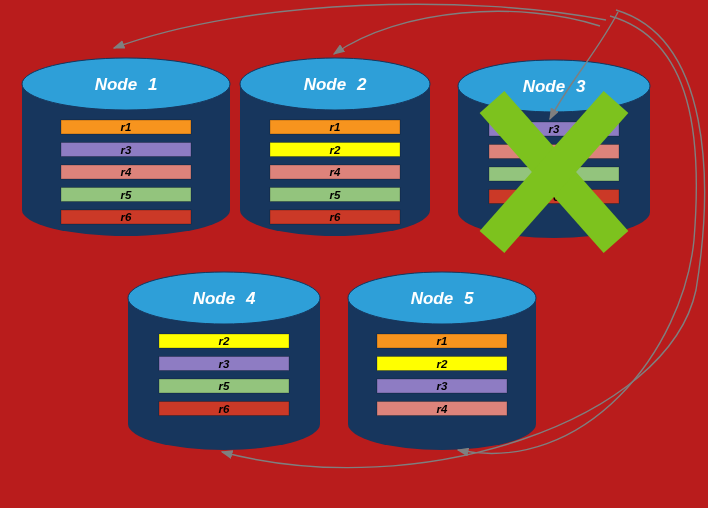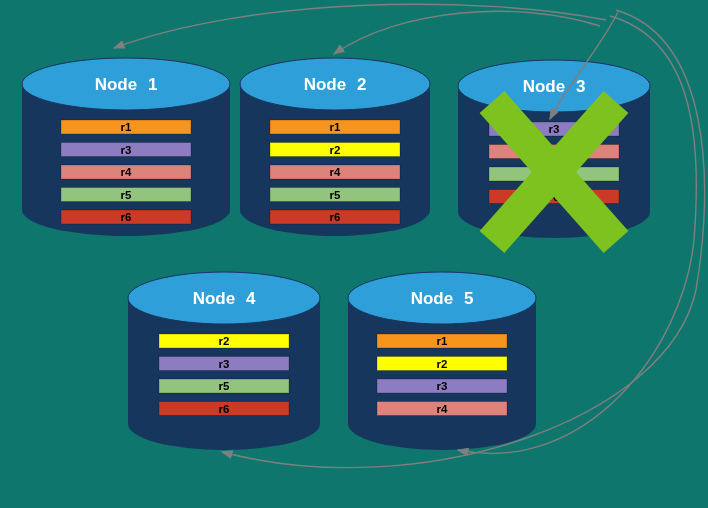--- a/index.html
+++ b/index.html
@@ -1,22 +1,23 @@
 <!DOCTYPE html>
 <html><head>
 <meta charset="utf-8">
 <style>
   html, body { margin: 0; padding: 0; background: #ffffff; }
   .canvas {
     position: relative;
     width: 708px;
     height: 508px;
-    background: #0f766e;
+    background: #b91c1c;
     overflow: hidden;
     font-family: "Liberation Sans", sans-serif;
+    font-style: italic;
   }
   svg { display: block; }
   text { font-family: "Liberation Sans", "DejaVu Sans", sans-serif; }
   .node-title {
     fill: #ffffff;
     font-size: 17px;
     font-weight: bold;
     word-spacing: 6px;
   }
   .shard-label {

